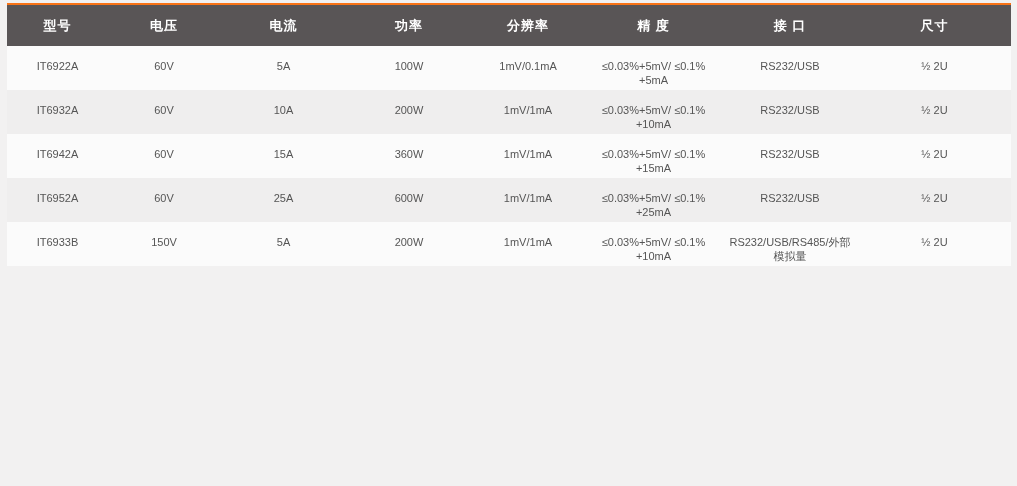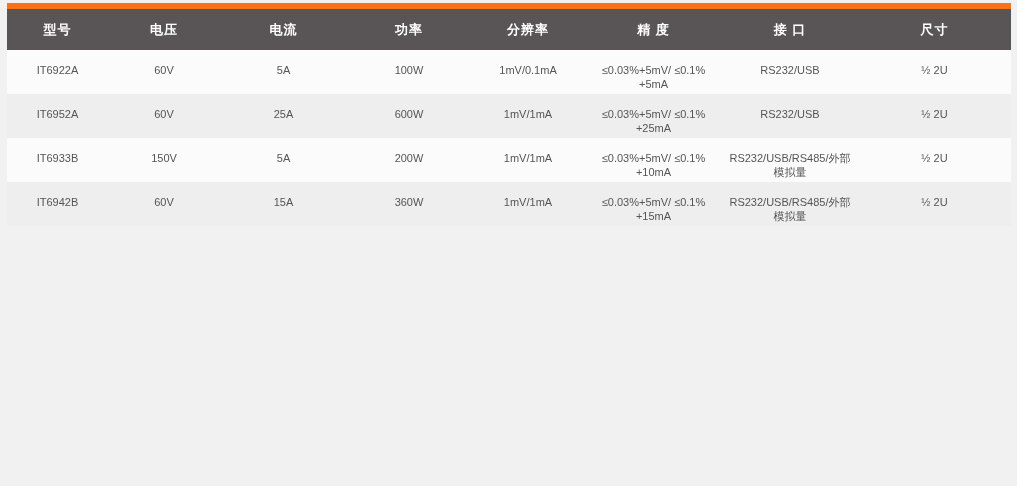--- a/index.html
+++ b/index.html
@@ -22,21 +22,21 @@
   }
   thead th {
     background: #595556;
     color: #ffffff;
     font-size: 13px;
     font-weight: bold;
     letter-spacing: 1px;
     height: 41px;
     text-align: center;
     vertical-align: middle;
-    border-top: 6px solid #f97316;
+    border-top: 2px solid #f97316;
     padding: 0;
   }
   tbody td {
     font-size: 11px;
     color: #555555;
     text-align: center;
     vertical-align: top;
     padding: 13px 2px 0 2px;
     height: 31px;
     line-height: 14px;
@@ -80,20 +80,42 @@
         <td class="c-voltage">60V</td>
         <td class="c-current">5A</td>
         <td class="c-power">100W</td>
         <td class="c-resolution">1mV/0.1mA</td>
         <td class="c-accuracy">≤0.03%+5mV/ ≤0.1%
 +5mA</td>
         <td class="c-interface">RS232/USB</td>
         <td class="c-size">½ 2U</td>
       </tr>
       <tr>
+        <td class="c-model">IT6932A</td>
+        <td class="c-voltage">60V</td>
+        <td class="c-current">10A</td>
+        <td class="c-power">200W</td>
+        <td class="c-resolution">1mV/1mA</td>
+        <td class="c-accuracy">≤0.03%+5mV/ ≤0.1%
++10mA</td>
+        <td class="c-interface">RS232/USB</td>
+        <td class="c-size">½ 2U</td>
+      </tr>
+      <tr>
+        <td class="c-model">IT6942A</td>
+        <td class="c-voltage">60V</td>
+        <td class="c-current">15A</td>
+        <td class="c-power">360W</td>
+        <td class="c-resolution">1mV/1mA</td>
+        <td class="c-accuracy">≤0.03%+5mV/ ≤0.1%
++15mA</td>
+        <td class="c-interface">RS232/USB</td>
+        <td class="c-size">½ 2U</td>
+      </tr>
+      <tr>
         <td class="c-model">IT6952A</td>
         <td class="c-voltage">60V</td>
         <td class="c-current">25A</td>
         <td class="c-power">600W</td>
         <td class="c-resolution">1mV/1mA</td>
         <td class="c-accuracy">≤0.03%+5mV/ ≤0.1%
 +25mA</td>
         <td class="c-interface">RS232/USB</td>
         <td class="c-size">½ 2U</td>
       </tr>
@@ -101,26 +123,15 @@
         <td class="c-model">IT6933B</td>
         <td class="c-voltage">150V</td>
         <td class="c-current">5A</td>
         <td class="c-power">200W</td>
         <td class="c-resolution">1mV/1mA</td>
         <td class="c-accuracy">≤0.03%+5mV/ ≤0.1%
 +10mA</td>
         <td class="c-interface">RS232/USB/RS485/外部模拟量</td>
         <td class="c-size">½ 2U</td>
       </tr>
-      <tr>
-        <td class="c-model">IT6942B</td>
-        <td class="c-voltage">60V</td>
-        <td class="c-current">15A</td>
-        <td class="c-power">360W</td>
-        <td class="c-resolution">1mV/1mA</td>
-        <td class="c-accuracy">≤0.03%+5mV/ ≤0.1%
-+15mA</td>
-        <td class="c-interface">RS232/USB/RS485/外部模拟量</td>
-        <td class="c-size">½ 2U</td>
-      </tr>
     </tbody>
   </table>
 </div>
 
 </body></html>

